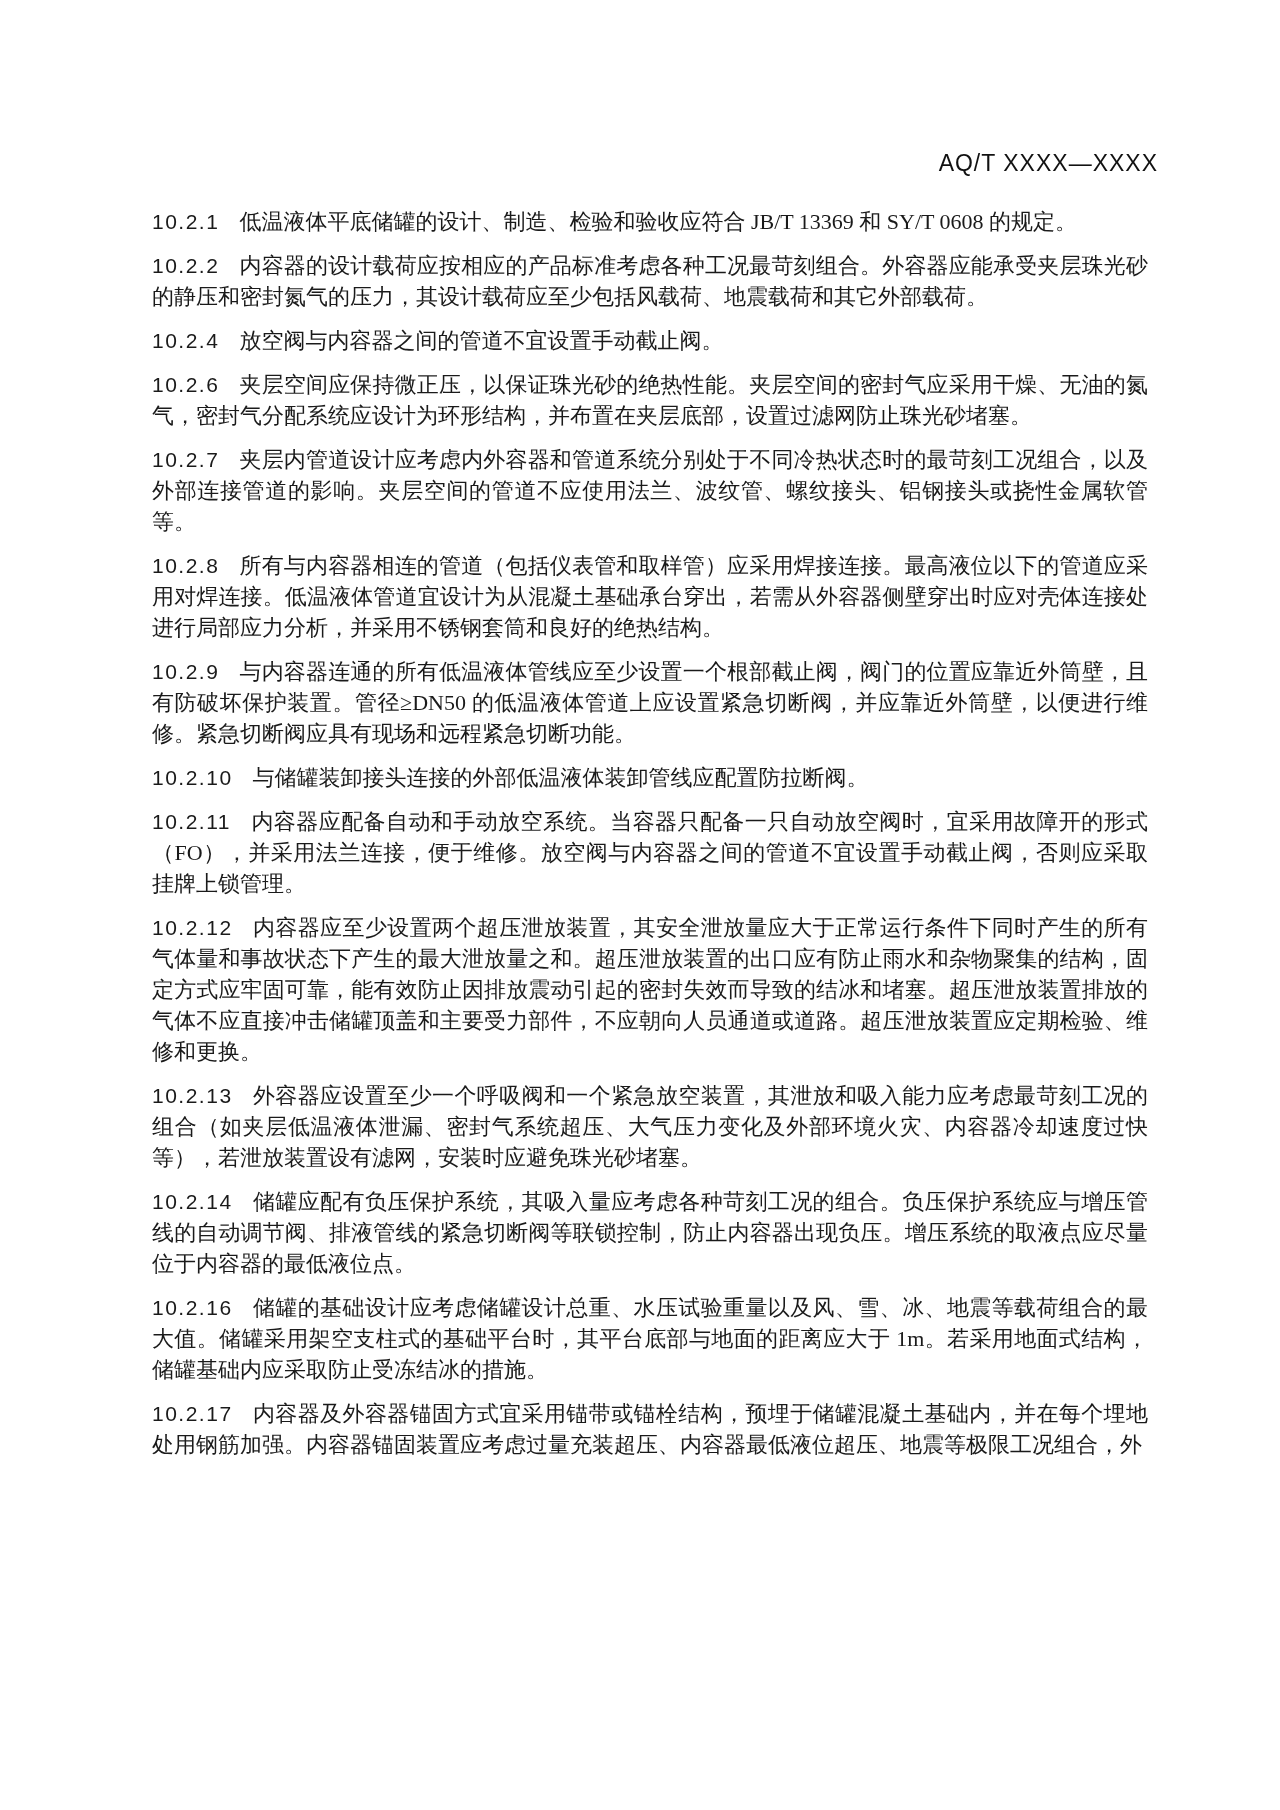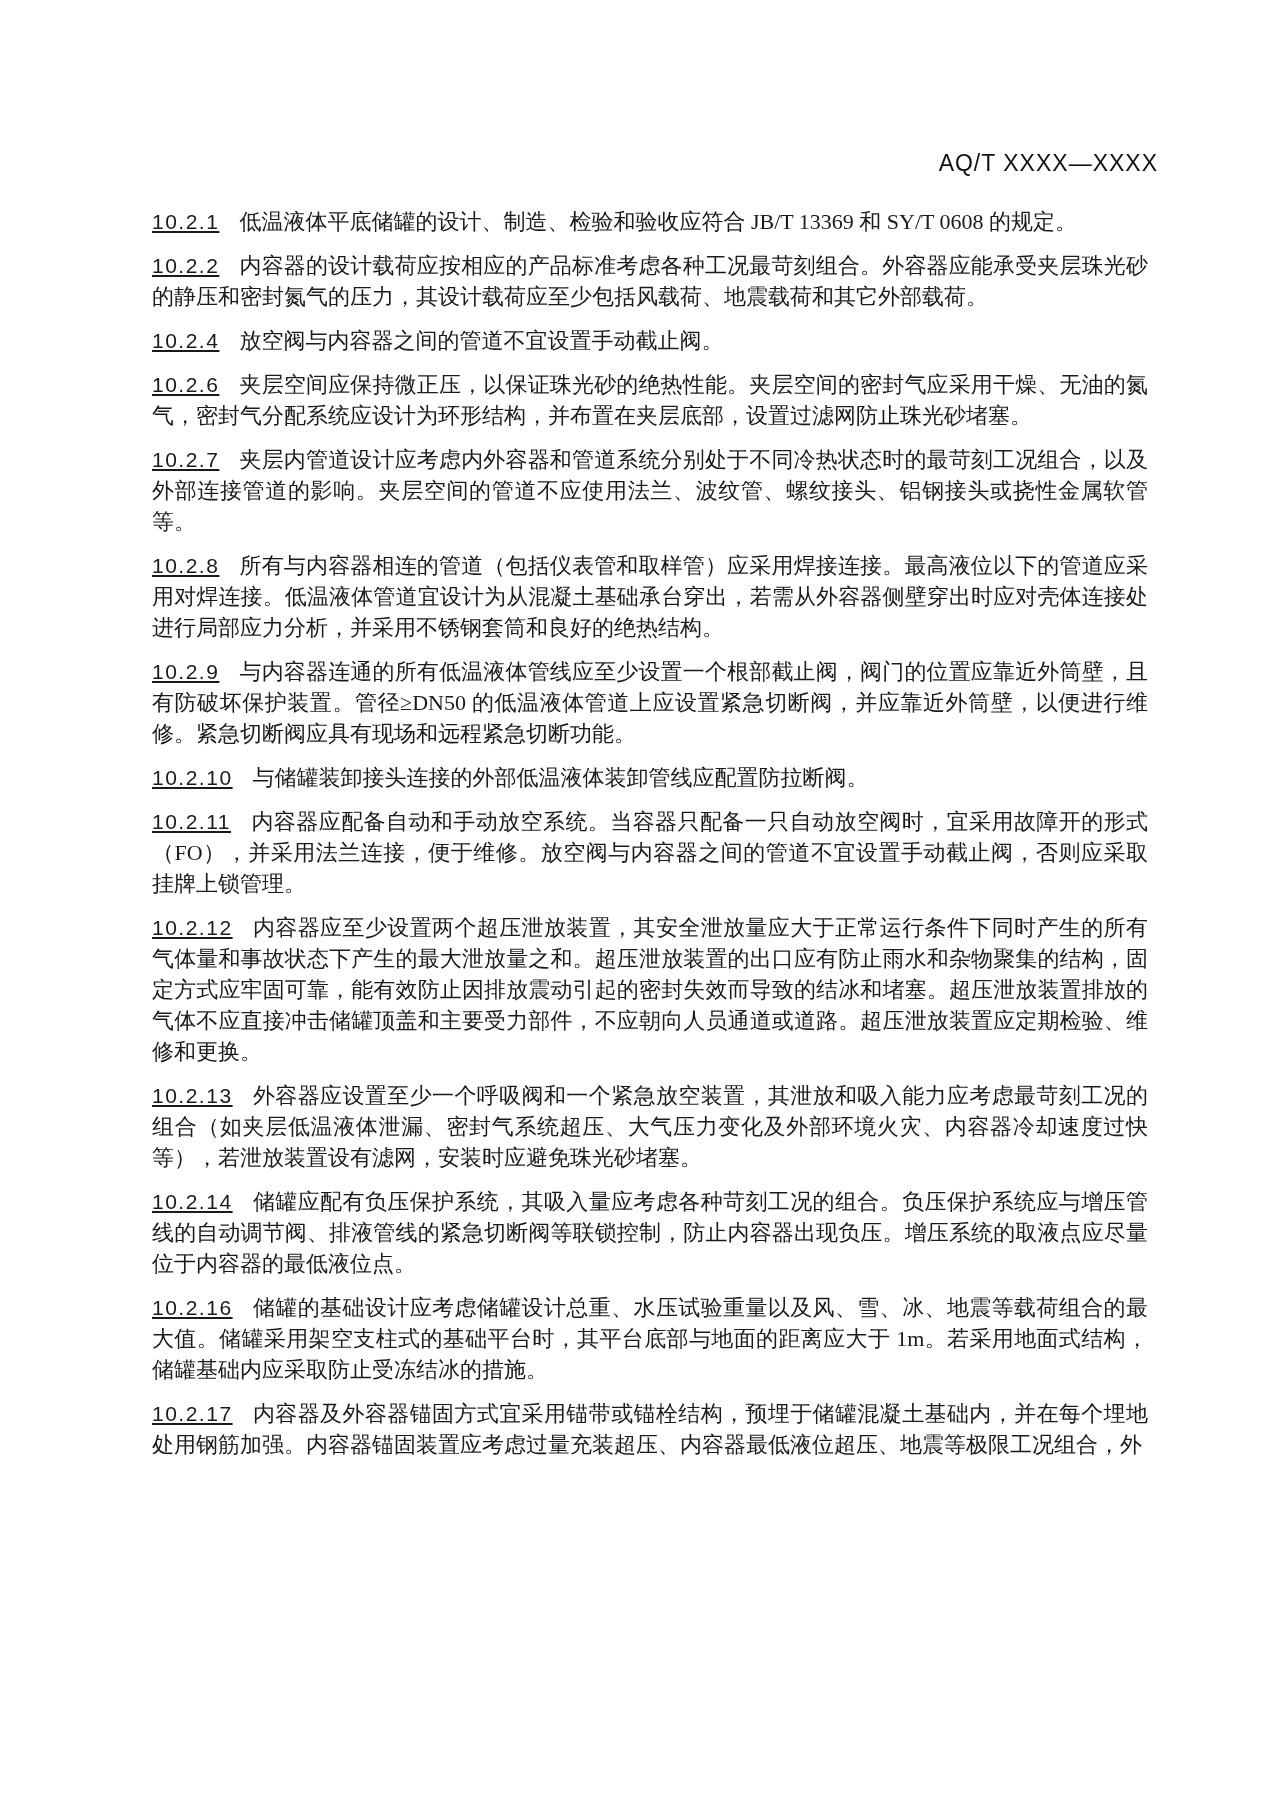--- a/index.html
+++ b/index.html
@@ -38,21 +38,20 @@
   }
   .doc-body p.clause {
     margin: 0 0 13px 0;
   }
   .clause-num {
     font-family: "Liberation Sans", "DejaVu Sans", sans-serif;
     font-size: 21px;
     letter-spacing: 1.5px;
     margin-right: 20px;
     white-space: nowrap;
-    text-decoration: underline;
   }
   .page-number {
     position: absolute;
     top: 1658px;
     left: 1130px;
     font-size: 22px;
     color: #222222;
   }
   .watermark {
     position: absolute;

